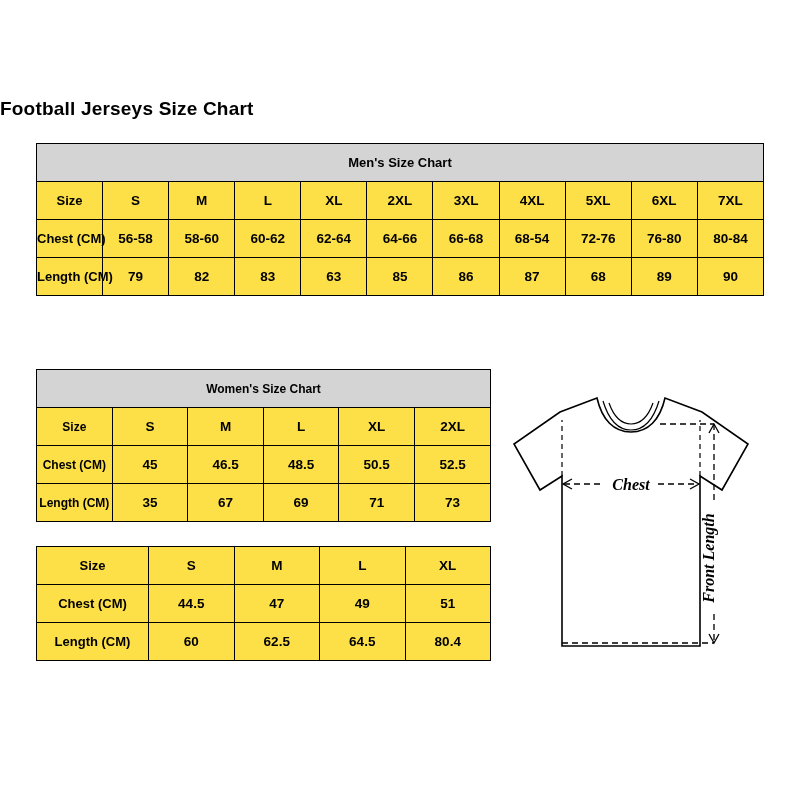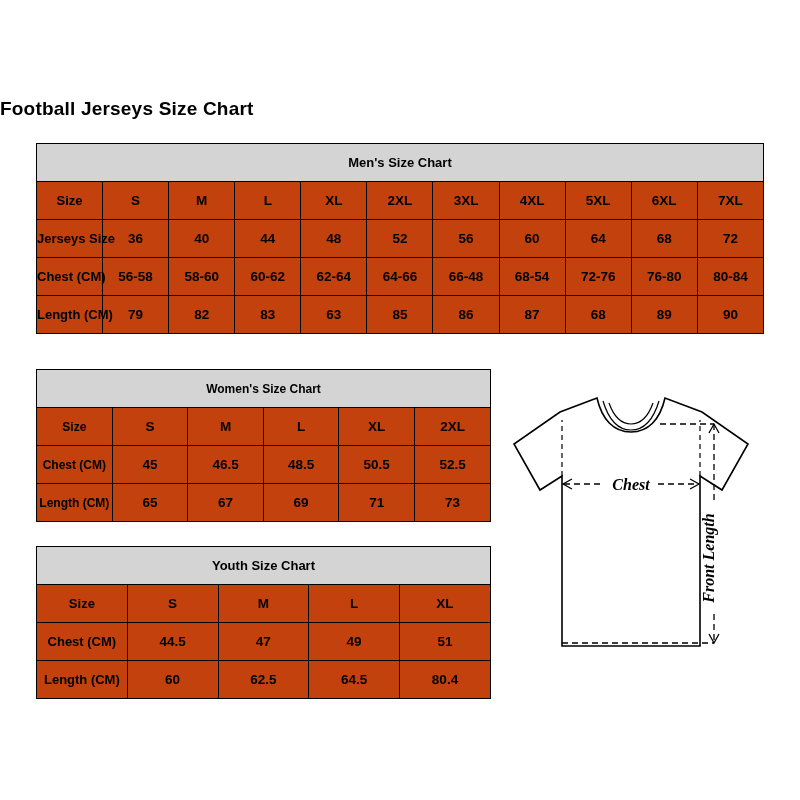--- a/index.html
+++ b/index.html
@@ -21,21 +21,21 @@
     left: 0;
     width: 800px;
     text-align: left;
     font-size: 19px;
     font-weight: bold;
     letter-spacing: 0.2px;
   }
   table.size-table {
     border-collapse: collapse;
     table-layout: fixed;
-    background: #c2410c;
+    background: #fde047;
   }
   table.size-table td,
   table.size-table th {
     border: 1px solid #000000;
     text-align: center;
     vertical-align: middle;
     font-size: 13.5px;
     font-weight: bold;
     padding: 0;
     height: 38px;
@@ -120,40 +120,27 @@
       <td>L</td>
       <td>XL</td>
       <td>2XL</td>
       <td>3XL</td>
       <td>4XL</td>
       <td>5XL</td>
       <td>6XL</td>
       <td>7XL</td>
     </tr>
     <tr>
-      <td>Jerseys Size</td>
-      <td>36</td>
-      <td>40</td>
-      <td>44</td>
-      <td>48</td>
-      <td>52</td>
-      <td>56</td>
-      <td>60</td>
-      <td>64</td>
-      <td>68</td>
-      <td>72</td>
-    </tr>
-    <tr>
       <td>Chest (CM)</td>
       <td>56-58</td>
       <td>58-60</td>
       <td>60-62</td>
       <td>62-64</td>
       <td>64-66</td>
-      <td>66-48</td>
+      <td>66-68</td>
       <td>68-54</td>
       <td>72-76</td>
       <td>76-80</td>
       <td>80-84</td>
     </tr>
     <tr>
       <td>Length (CM)</td>
       <td>79</td>
       <td>82</td>
       <td>83</td>
@@ -184,34 +171,31 @@
     <tr>
       <td>Chest (CM)</td>
       <td>45</td>
       <td>46.5</td>
       <td>48.5</td>
       <td>50.5</td>
       <td>52.5</td>
     </tr>
     <tr>
       <td>Length (CM)</td>
-      <td>65</td>
+      <td>35</td>
       <td>67</td>
       <td>69</td>
       <td>71</td>
       <td>73</td>
     </tr>
   </tbody>
 </table>
 
 <table class="size-table" id="youth-table">
   <tbody>
-    <tr>
-      <td class="tbl-header" colspan="5">Youth Size Chart</td>
-    </tr>
     <tr>
       <td>Size</td>
       <td>S</td>
       <td>M</td>
       <td>L</td>
       <td>XL</td>
     </tr>
     <tr>
       <td>Chest (CM)</td>
       <td>44.5</td>

